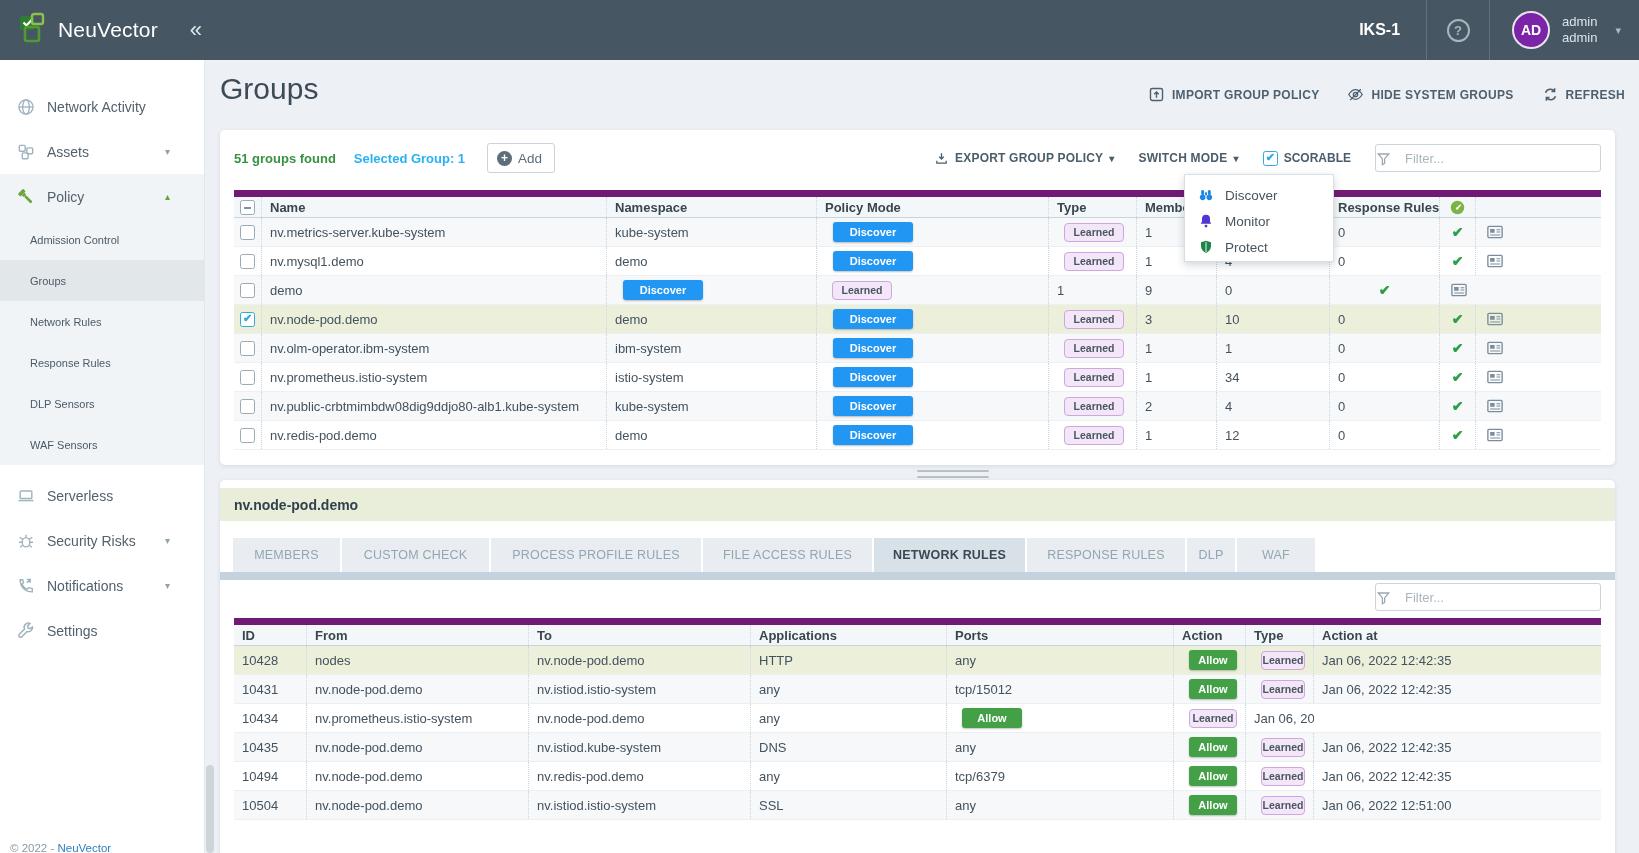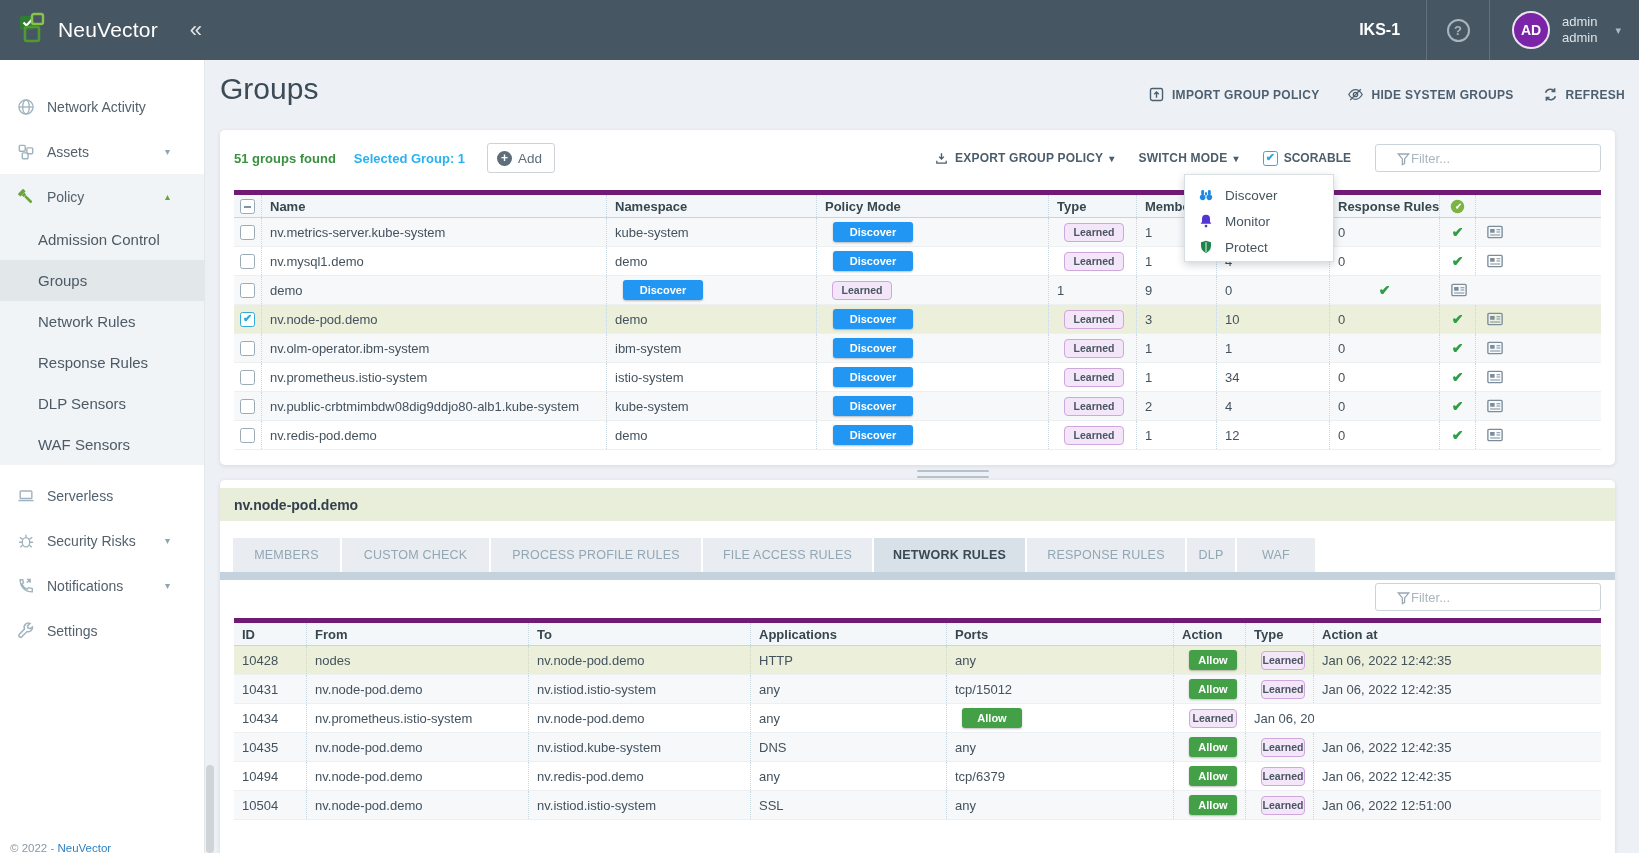--- a/index.html
+++ b/index.html
@@ -25,21 +25,21 @@
 
   
   .sidebar { position:absolute; left:0; top:60px; width:205px; height:793px; background:#fff; border-right:1px solid #e1e7eb; z-index:10; padding-top:24px; }
   .side-item { position:relative; height:45px; display:flex; align-items:center; padding-left:16px; color:#53616d; font-size:14px; cursor:pointer; }
   .side-item .sic { width:20px; height:20px; margin-right:11px; color:#9fb3bf; flex:0 0 auto; }
   .side-item .sic svg { width:20px; height:20px; display:block; }
   .s-caret { position:absolute; right:34px; font-size:10px; color:#90a4ae; }
   .s-caret.down::after{ content:"▾"; }
   .s-caret.up::after{ content:"▴"; color:#5ea838; }
   .policy-group { background:#f1f4f6; }
-  .side-child { height:41px; display:flex; align-items:center; padding-left:38px; font-size:15px; color:#4c5a66; cursor:pointer; }
+  .side-child { height:41px; display:flex; align-items:center; padding-left:30px; font-size:11px; color:#4c5a66; cursor:pointer; }
   .side-child.selected { background:#e2e7ea; }
   .side-footer { position:absolute; left:10px; top:782px; font-size:11.5px; color:#8a98a3; white-space:nowrap; }
   .side-footer a { color:#2f80c3; text-decoration:none; }
   .splitter { position:absolute; left:206px; top:765px; width:8px; height:88px; background:#cfd4d9; border-radius:4px; z-index:40; }
 
   
   .main { position:absolute; left:205px; top:60px; width:1434px; height:793px; }
   .page-title { position:absolute; left:15px; top:12px; font-size:30px; font-weight:400; color:#3d4b57; }
   .page-actions { position:absolute; top:26px; right:14px; display:flex; gap:28px; }
   .pa-btn { display:flex; align-items:center; gap:7px; font-size:12px; font-weight:bold; letter-spacing:.3px; color:#4e6070; cursor:pointer; }
@@ -58,29 +58,29 @@
   .gc-right { margin-left:auto; display:flex; align-items:center; gap:24px; }
   .dd-btn { display:flex; align-items:center; gap:6px; font-size:12px; font-weight:bold; letter-spacing:.2px; color:#4b5d6a; cursor:pointer; }
   .dd-btn svg { width:15px; height:15px; }
   .dd-caret { font-size:10px; color:#4b5d6a; }
   .dd-caret::after{ content:"▾"; }
   .chk-wrap { display:flex; align-items:center; gap:6px; font-size:12px; font-weight:bold; color:#4b5d6a; cursor:pointer; }
   .cb { width:15px; height:15px; border:1px solid #9aabb5; border-radius:2.5px; background:#fff; position:relative; flex:0 0 auto; }
   .cb.indet::after { content:""; position:absolute; left:3px; right:3px; top:6px; height:2px; background:#7f93a0; }
   .cb.checked { border-color:#2fa9e0; }
   .cb.checked::after { content:"✔"; position:absolute; left:2px; top:-1px; color:#2fa9e0; font-size:11px; font-weight:bold; }
-  .filter-box { width:226px; height:28px; border:1px solid #ccd3d9; border-radius:3px; background:#fff; display:flex; align-items:center; padding:0 20px; gap:0; }
+  .filter-box { width:226px; height:28px; border:1px solid #ccd3d9; border-radius:3px; background:#fff; display:flex; align-items:center; padding:0 0; gap:14px; }
   .filter-box svg { width:15px; height:15px; color:#9aa8b2; flex:0 0 auto; }
   .filter-box input { border:none; outline:none; width:100%; font-size:13px; color:#44525d; font-family:"Liberation Sans",sans-serif; }
   .filter-box input::placeholder { color:#aab6be; }
 
   
   .tbl { position:absolute; left:14px; width:1367px; font-size:13px; color:#44525e; }
   .trow { display:grid; align-items:stretch; height:29px; border-bottom:1px solid #edf0f2; background:#fff; }
-  .trow.head { height:28px; background:#f4f7f9; border-top:5px solid #701a75; border-bottom:1px solid #c9d4db; font-weight:bold; color:#37474f; }
+  .trow.head { height:28px; background:#f4f7f9; border-top:7px solid #701a75; border-bottom:1px solid #c9d4db; font-weight:bold; color:#37474f; }
   .trow.odd { background:#f6f8fa; }
   .trow.sel { background:#ecf0db; }
   .g-grid { grid-template-columns:28px 345px 210px 232px 88px 80px 113px 110px 36px 1fr; }
   .n-grid { grid-template-columns:73px 222px 222px 196px 227px 72px 68px 1fr; }
   .c { display:flex; align-items:center; padding:0 8px; border-right:1px dotted #c9d7e0; overflow:hidden; white-space:nowrap; }
   .c:last-child { border-right:none; }
   .c.ctr { justify-content:center; padding:0; }
 
   .badge-discover { width:80px; height:20px; margin-left:8px; background:#2196f3; border-radius:3px; color:#fff; font-size:11px; font-weight:bold; display:flex; align-items:center; justify-content:center; box-shadow:0 1px 2px rgba(0,0,0,.25); cursor:pointer; }
   .badge-learned { width:60px; height:19px; margin-left:7px; background:#f3e6f8; border:1px solid #cfa6de; border-radius:4px; color:#4a5661; font-size:10.5px; font-weight:bold; display:flex; align-items:center; justify-content:center; }

